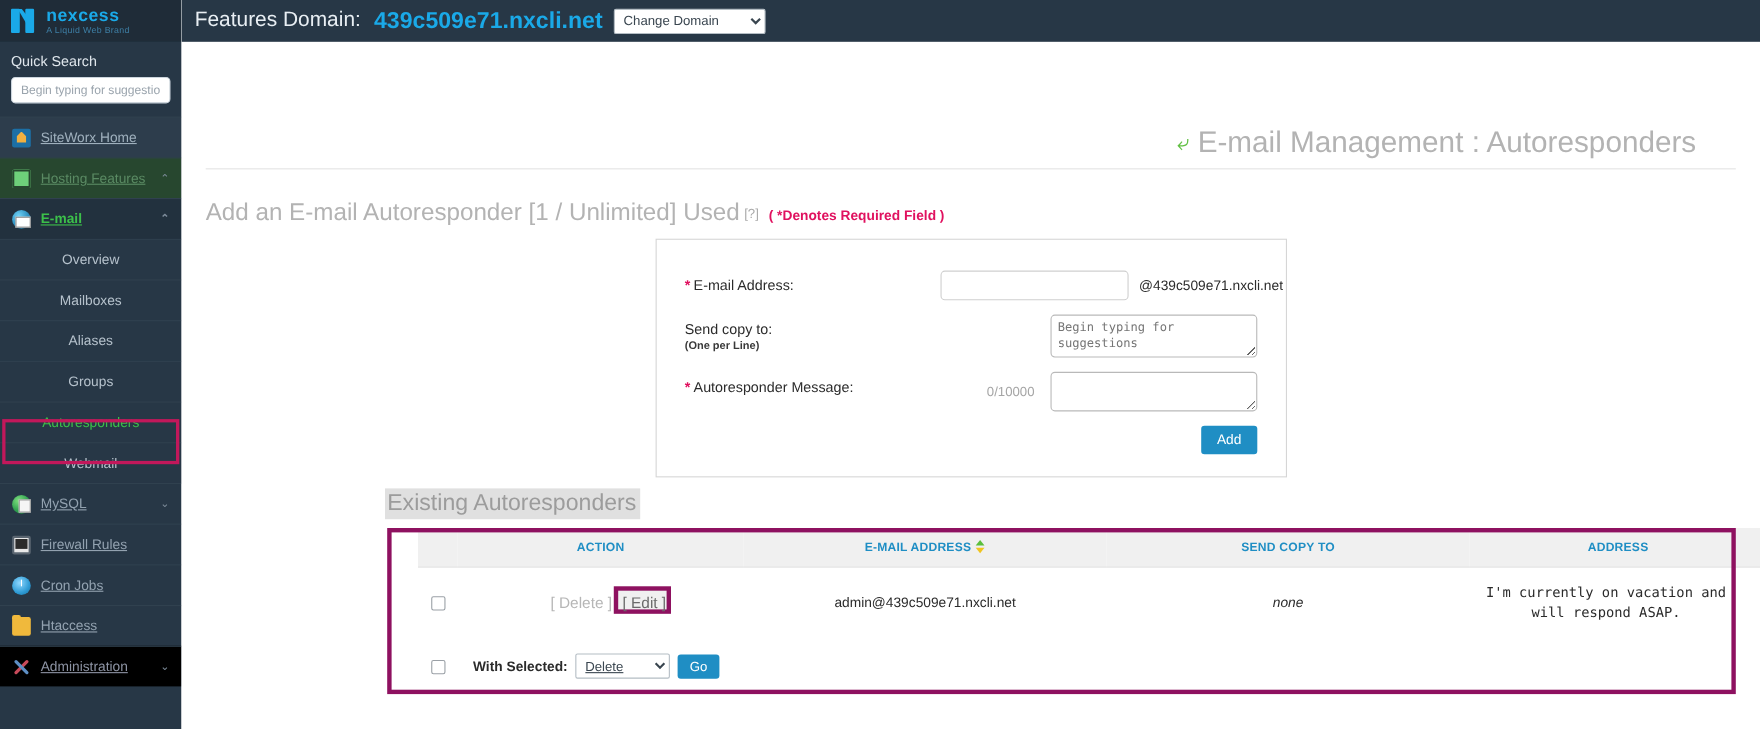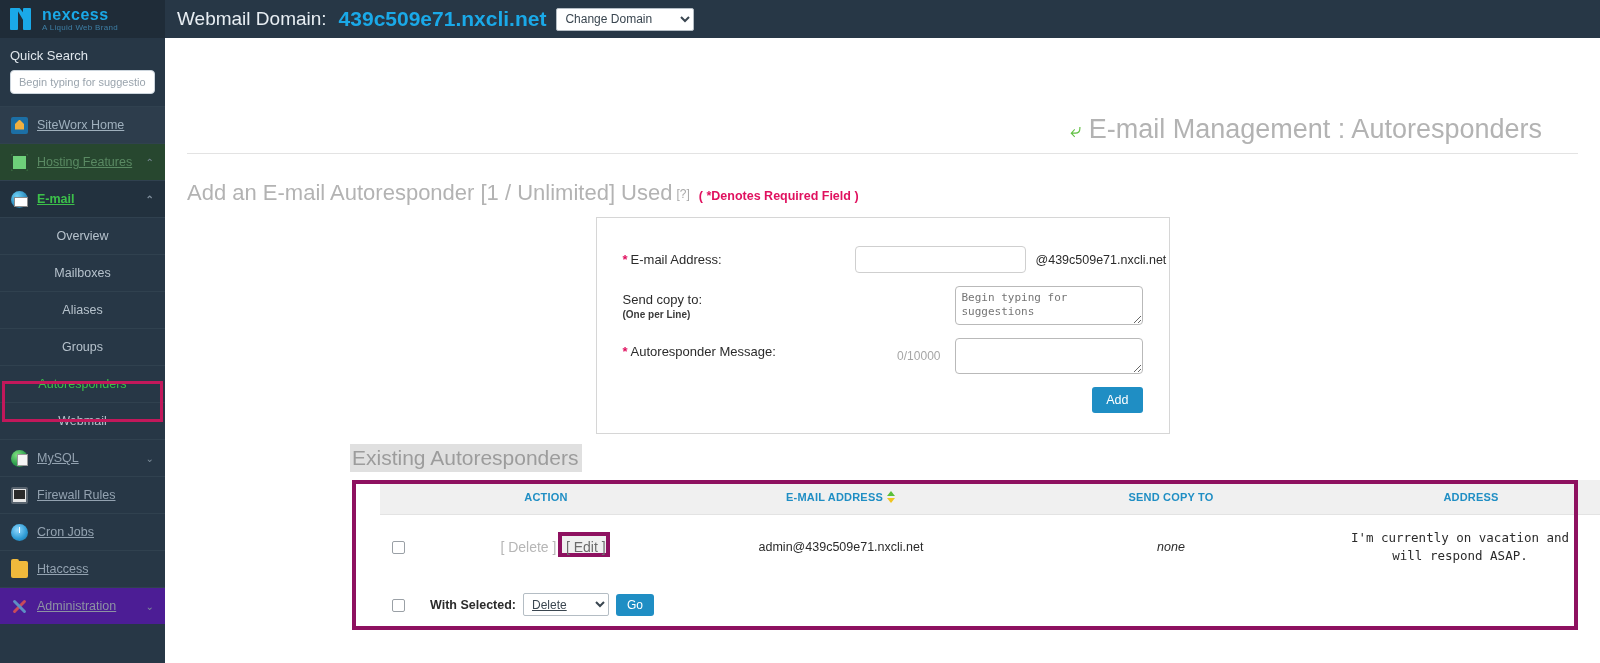--- a/index.html
+++ b/index.html
@@ -126,21 +126,21 @@
   .nav-item.home { background: #2d3d4c; color: #9fb0bd; }
   .nav-item.hosting {
     background: #27472f;
     color: #5a8a63;
   }
   .nav-item.email {
     background: #22313e;
     color: #3cc04a;
     font-weight: bold;
   }
-  .nav-item.admin { background: #4c1d95; color: #8d93a3; }
+  .nav-item.admin { background: #000000; color: #8d93a3; }
   .nav-sub {
     height: 37px;
     display: flex;
     align-items: center;
     justify-content: center;
     font-size: 12.5px;
     color: #b6c2cc;
     border-top: 1px solid #30414f;
     cursor: pointer;
     background: #273746;
@@ -667,21 +667,21 @@
         <span class="chev">⌄</span>
       </div>
     </nav>
 
     <div class="hl-sidebar"></div>
   </aside>
 
   <main class="main">
 
     <div class="topbar">
-      <span class="managing-label">Webmail Domain:</span>
+      <span class="managing-label">Features Domain:</span>
       <span class="managing-domain">439c509e71.nxcli.net</span>
       <select class="domain-select">
         <option>Change Domain</option>
       </select>
     </div>
 
     <div class="page-title-row">
       <div class="page-title">
         <span class="title-arrow">⤷</span>
         <span>E-mail Management : Autoresponders</span>

